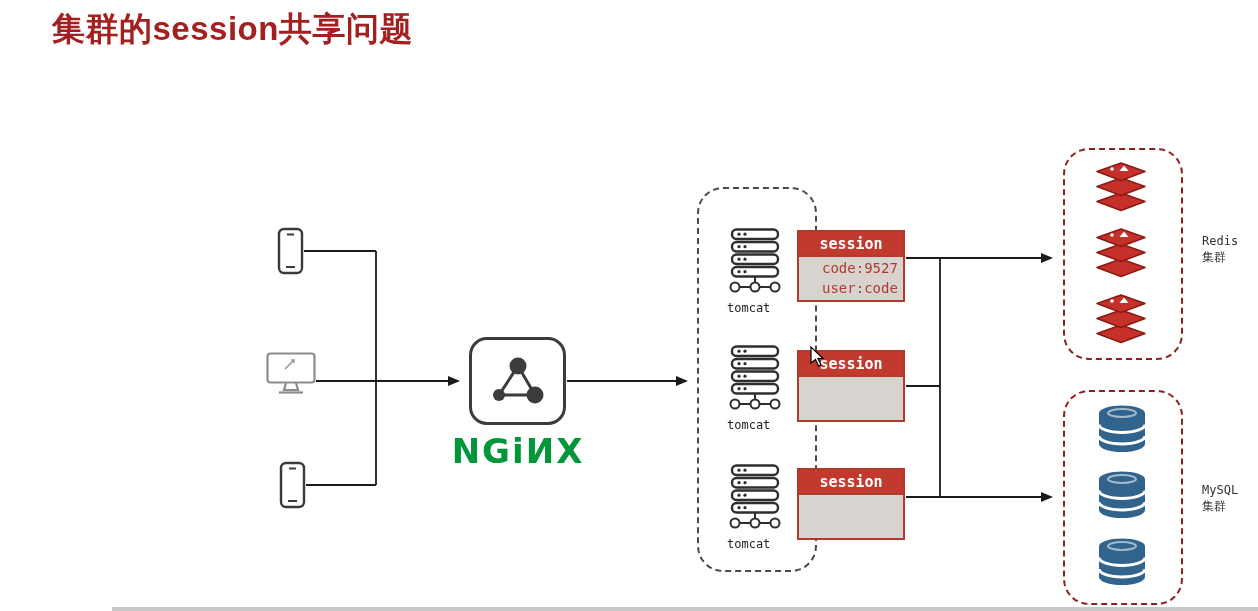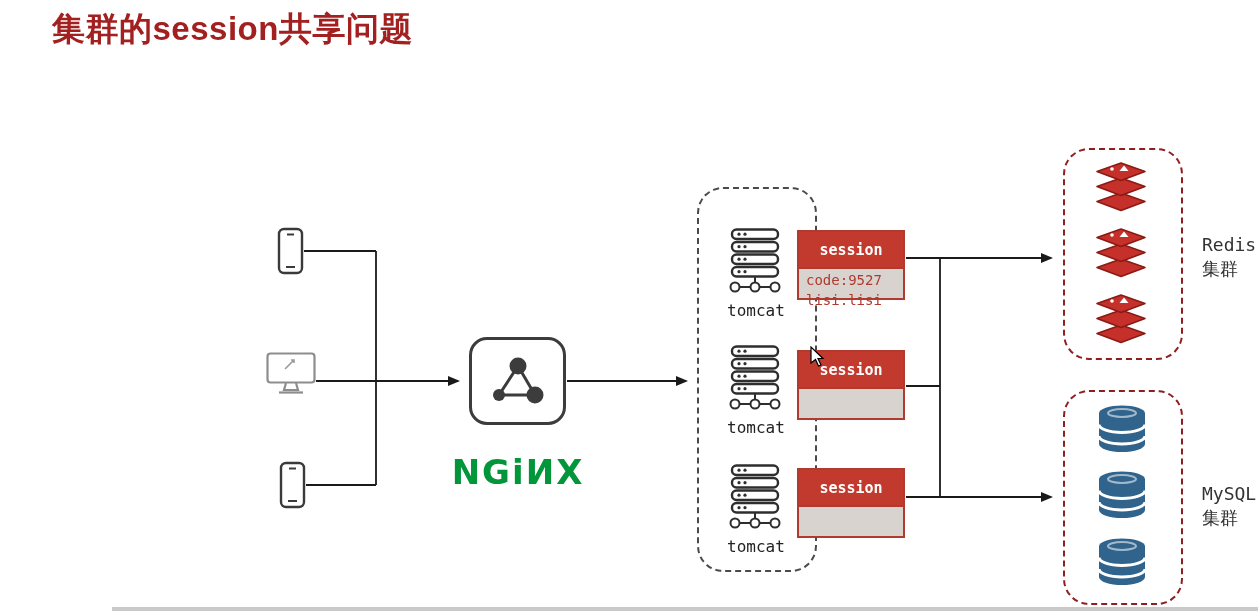--- a/index.html
+++ b/index.html
@@ -9,30 +9,30 @@
 
   .title { position:absolute; left:52px; top:7px; font-size:33px; font-weight:bold; color:var(--title-red); letter-spacing:0.5px; }
   .subtitle { position:absolute; left:52px; top:80px; font-size:19px; color:#111; }
   .subtitle b { font-weight:bold; }
 
   .abs { position:absolute; }
 
   .dashed-box { position:absolute; border:2px dashed #4a4a4a; border-radius:26px; background:transparent; }
   .dashed-box.red { border-color:var(--cluster-border-red); }
 
-  .tomcat-label { position:absolute; width:56px; text-align:left; font-family:"DejaVu Sans Mono", monospace; font-size:16px; color:#222; }
+  .tomcat-label { position:absolute; width:56px; text-align:left; font-family:"DejaVu Sans Mono", monospace; font-size:12px; color:#222; }
 
   .session-box { position:absolute; width:108px; border:2px solid var(--session-text-red); background:var(--session-body-gray); z-index:3; }
-  .session-head { height:37px; background:var(--session-header-red); color:#fff; font-family:"DejaVu Sans Mono", monospace; font-weight:bold; font-size:15px; display:flex; align-items:center; justify-content:center; border-bottom:2px solid var(--session-text-red); }
-  .session-body { height:29px; padding:2px 7px; font-family:"DejaVu Sans Mono", monospace; font-size:14px; color:var(--session-text-red); line-height:1.4;border-radius:13px; }
-
-  .cluster-label { position:absolute; font-family:"DejaVu Sans Mono", monospace; font-size:18px; color:#333; line-height:1.35; }
+  .session-head { height:25px; background:var(--session-header-red); color:#fff; font-family:"DejaVu Sans Mono", monospace; font-weight:bold; font-size:15px; display:flex; align-items:center; justify-content:center; border-bottom:2px solid var(--session-text-red); }
+  .session-body { height:43px; padding:2px 23px; font-family:"DejaVu Sans Mono", monospace; font-size:14px; color:var(--session-text-red); line-height:1.4;border-radius:13px; }
+
+  .cluster-label { position:absolute; font-family:"DejaVu Sans Mono", monospace; font-size:12px; color:#333; line-height:1.35; }
 
   .nginx-box { position:absolute; left:469px; top:337px; width:97px; height:88px; border:3px solid #3c3c3c; border-radius:18px; background:#fff; display:flex; align-items:center; justify-content:center; z-index:2; }
-  .nginx-word { position:absolute; left:437px; top:452px; width:162px; text-align:center; font-size:34px; font-weight:bold; color:var(--nginx-green); letter-spacing:2px; font-family:"DejaVu Sans", sans-serif; }
+  .nginx-word { position:absolute; left:437px; top:431px; width:162px; text-align:center; font-size:34px; font-weight:bold; color:var(--nginx-green); letter-spacing:2px; font-family:"DejaVu Sans", sans-serif; }
 
   .connectors { position:absolute; left:0; top:0; width:1258px; height:611px; pointer-events:none; z-index:1; }
   .line { stroke:var(--line-color); stroke-width:1.8; fill:none; }
   .arrowhead { fill:var(--line-color); }
 
   .srv-bar { fill:#fff; stroke:#2e2e2e; stroke-width:2.4; }
   .srv-dot { fill:#2e2e2e; }
   .srv-net { fill:#fff; stroke:#2e2e2e; stroke-width:2; }
 
   .dev-stroke { fill:#fff; stroke:#3a3a3a; stroke-width:2.4; }
@@ -182,21 +182,21 @@
     <circle class="srv-net" cx="8" cy="59" r="4.5"></circle>
     <circle class="srv-net" cx="28" cy="59" r="4.5"></circle>
     <circle class="srv-net" cx="48" cy="59" r="4.5"></circle>
   </svg>
   <div class="tomcat-label" style="left:727px; top:537px;">tomcat</div>
 
   <div class="session-box" style="left:797px; top:230px;">
     <div class="session-head">session</div>
     <div class="session-body">
       <div>code:9527</div>
-      <div>lisi:lisi</div>
+      <div>user:code</div>
     </div>
   </div>
 
   <div class="session-box" style="left:797px; top:350px;">
     <div class="session-head">session</div>
     <div class="session-body"></div>
   </div>
 
   <div class="session-box" style="left:797px; top:468px;">
     <div class="session-head">session</div>

